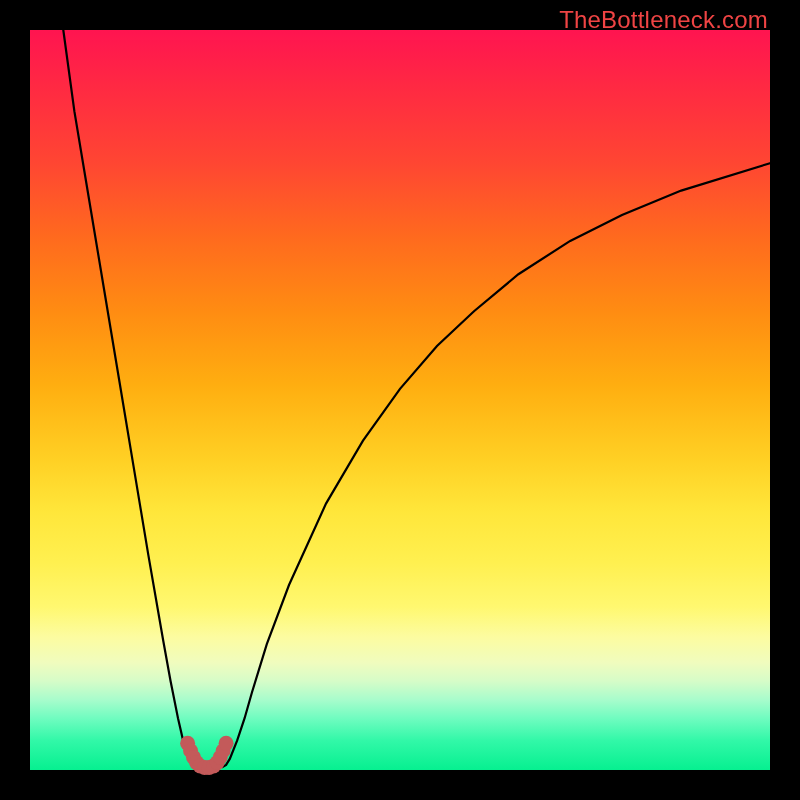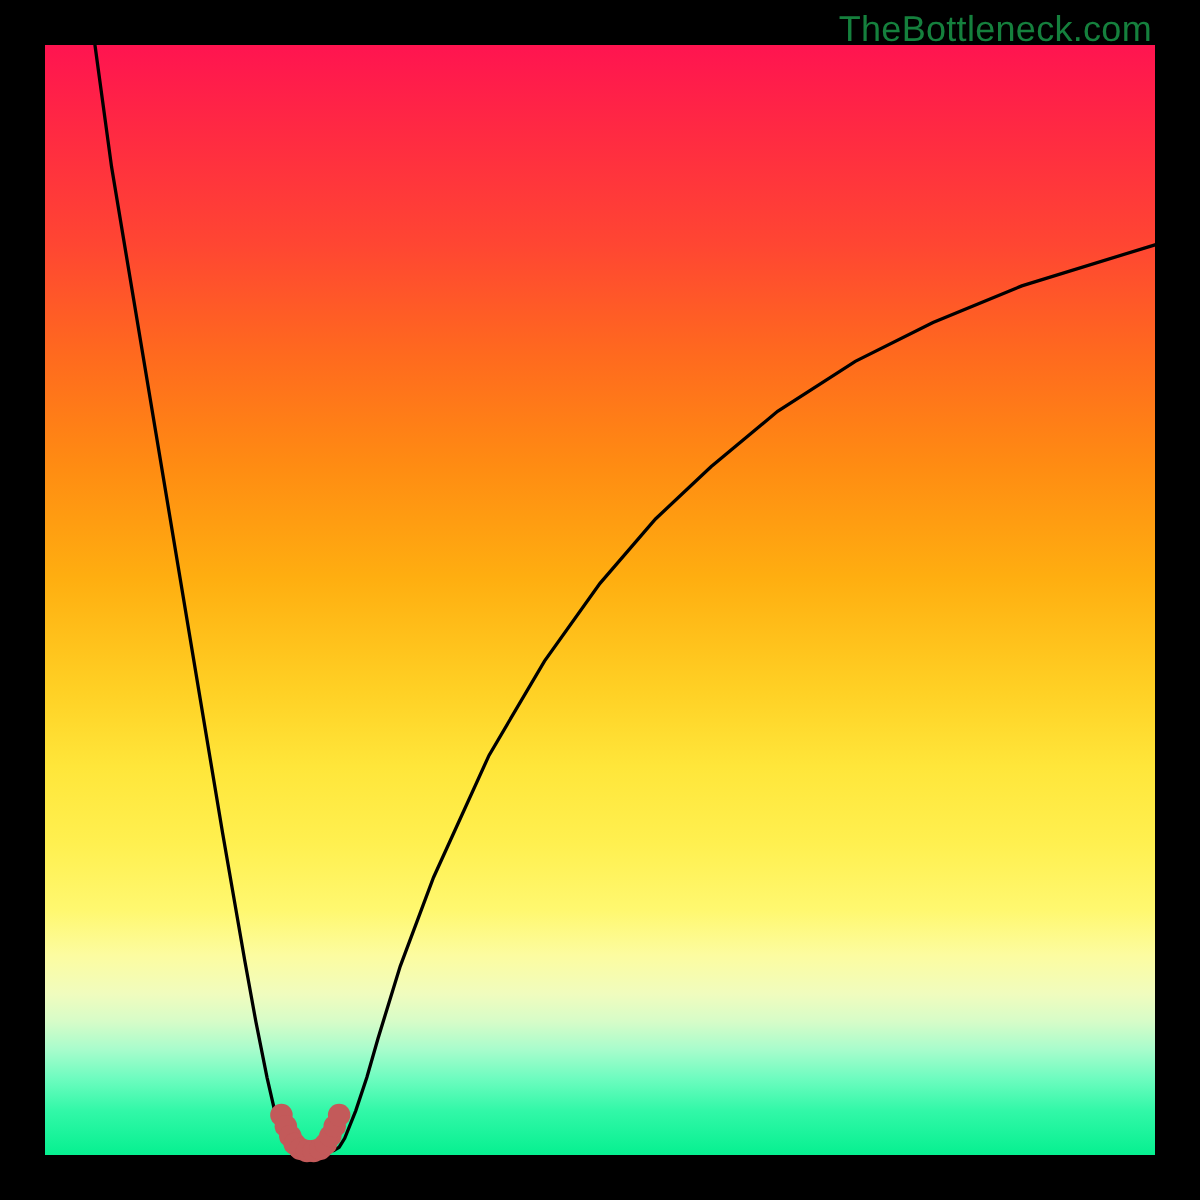--- a/index.html
+++ b/index.html
@@ -40,21 +40,21 @@
       #a8fccc 90.5%,
       #70fcc0 93%,
       #32f8a8 96%,
       #06f090 100%
     );
   }
   .watermark {
     position: absolute;
     top: 6px;
     right: 32px;
-    color: #15803d;
+    color: #ef4444;
     font-size: 24px;
     font-weight: 500;
     letter-spacing: 0.2px;
     user-select: none;
   }
   svg.curves {
     position: absolute;
     left: 0;
     top: 0;
     width: 740px;

